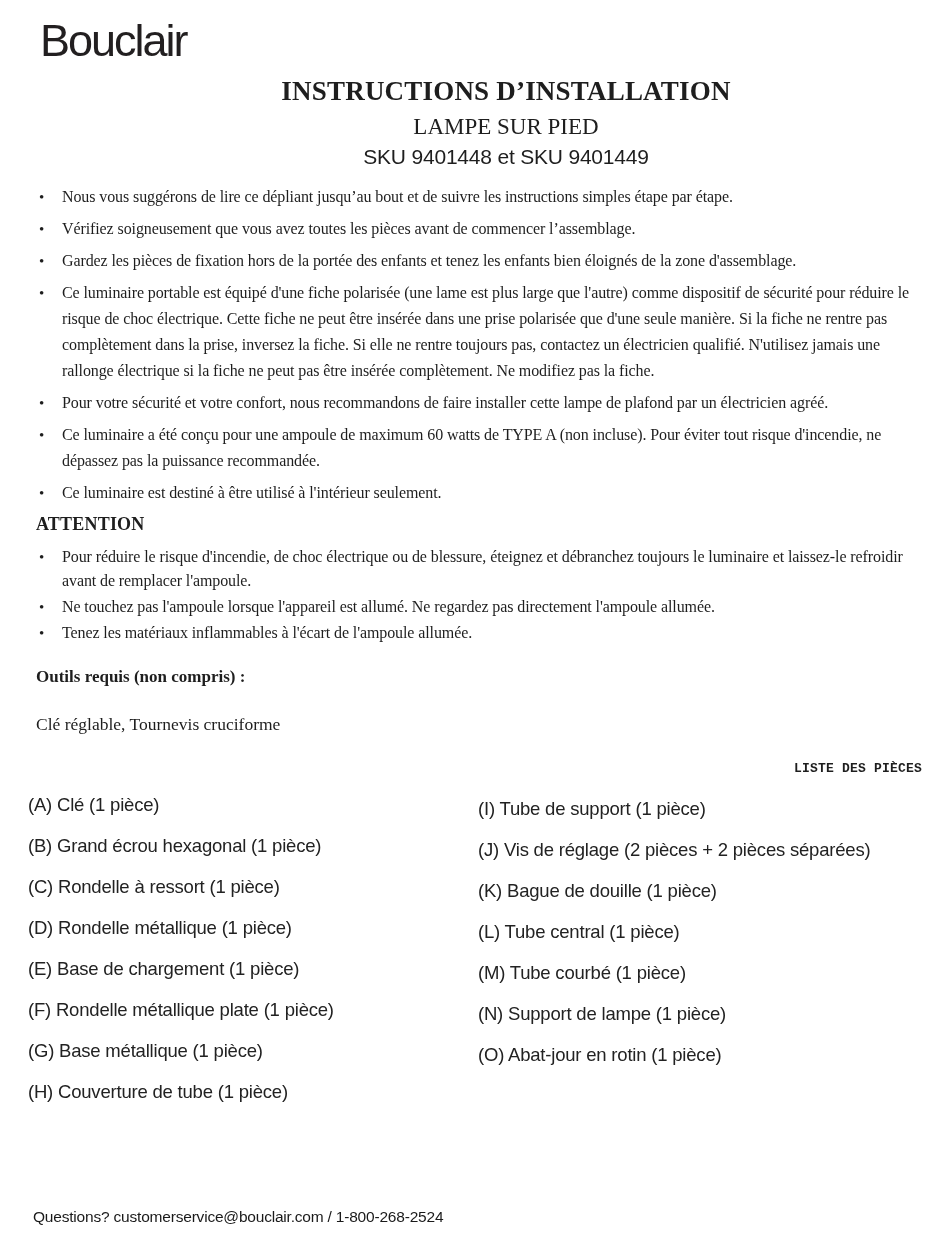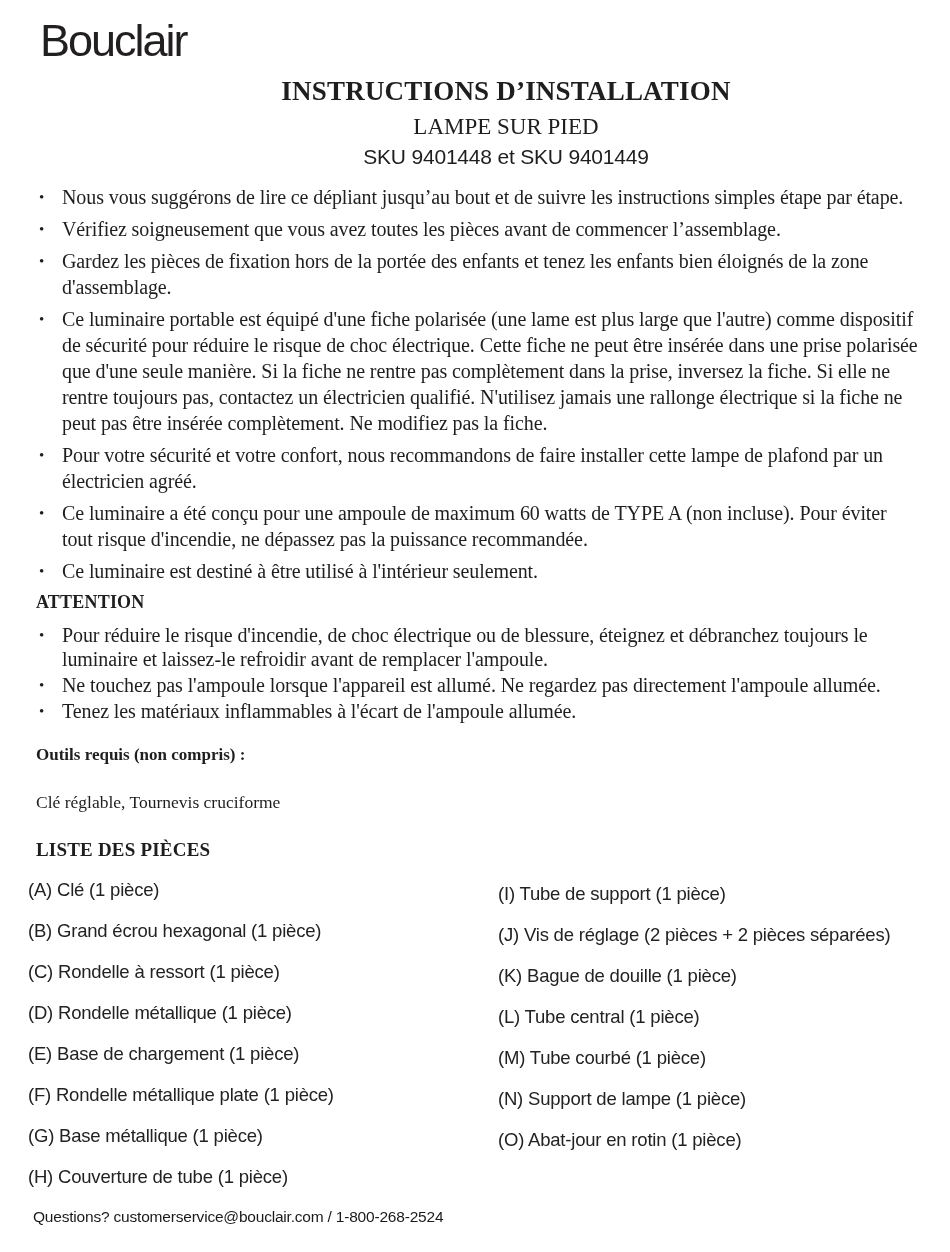--- a/index.html
+++ b/index.html
@@ -60,21 +60,21 @@
     letter-spacing: -0.2px;
     color: #161616;
   }
   ul.bullets {
     list-style: none;
     margin-top: 10px;
   }
   ul.bullets li {
     position: relative;
     padding-left: 26px;
-    font-size: 20px;
+    font-size: 16px;
     line-height: 26px;
     margin-bottom: 6px;
     letter-spacing: -0.1px;
   }
   ul.bullets li::before {
     content: "\2022";
     position: absolute;
     left: 3px;
     top: 0;
     font-size: 15px;
@@ -94,33 +94,33 @@
     font-family: "Liberation Serif", serif;
     font-weight: bold;
     font-size: 17px;
     margin-top: 22px;
   }
   .tools-line {
     font-size: 17.5px;
     margin-top: 27px;
   }
   .h-parts {
-    font-family: Liberation Serif, serif;
-    font-weight: bold;
-    font-size: 19px;
+    font-family: Liberation Mono, monospace;
+    font-weight: bold;
+    font-size: 13px;
     margin-top: 26px;
     letter-spacing: 0.2px;
+    text-align: right;
   }
 
   
   .parts-grid {
     display: flex;
     margin: 17px 0 0 -8px;
     font-family: "Liberation Sans", sans-serif;
-    gap: 20px;
   }
   .parts-col { width: 450px; }
   .parts-col.right { width: auto; padding-top: 4px; }
   .part-item {
     font-size: 18.5px;
     line-height: 24px;
     margin-bottom: 17px;
     white-space: nowrap;
     color: #222;
     letter-spacing: -0.2px;

